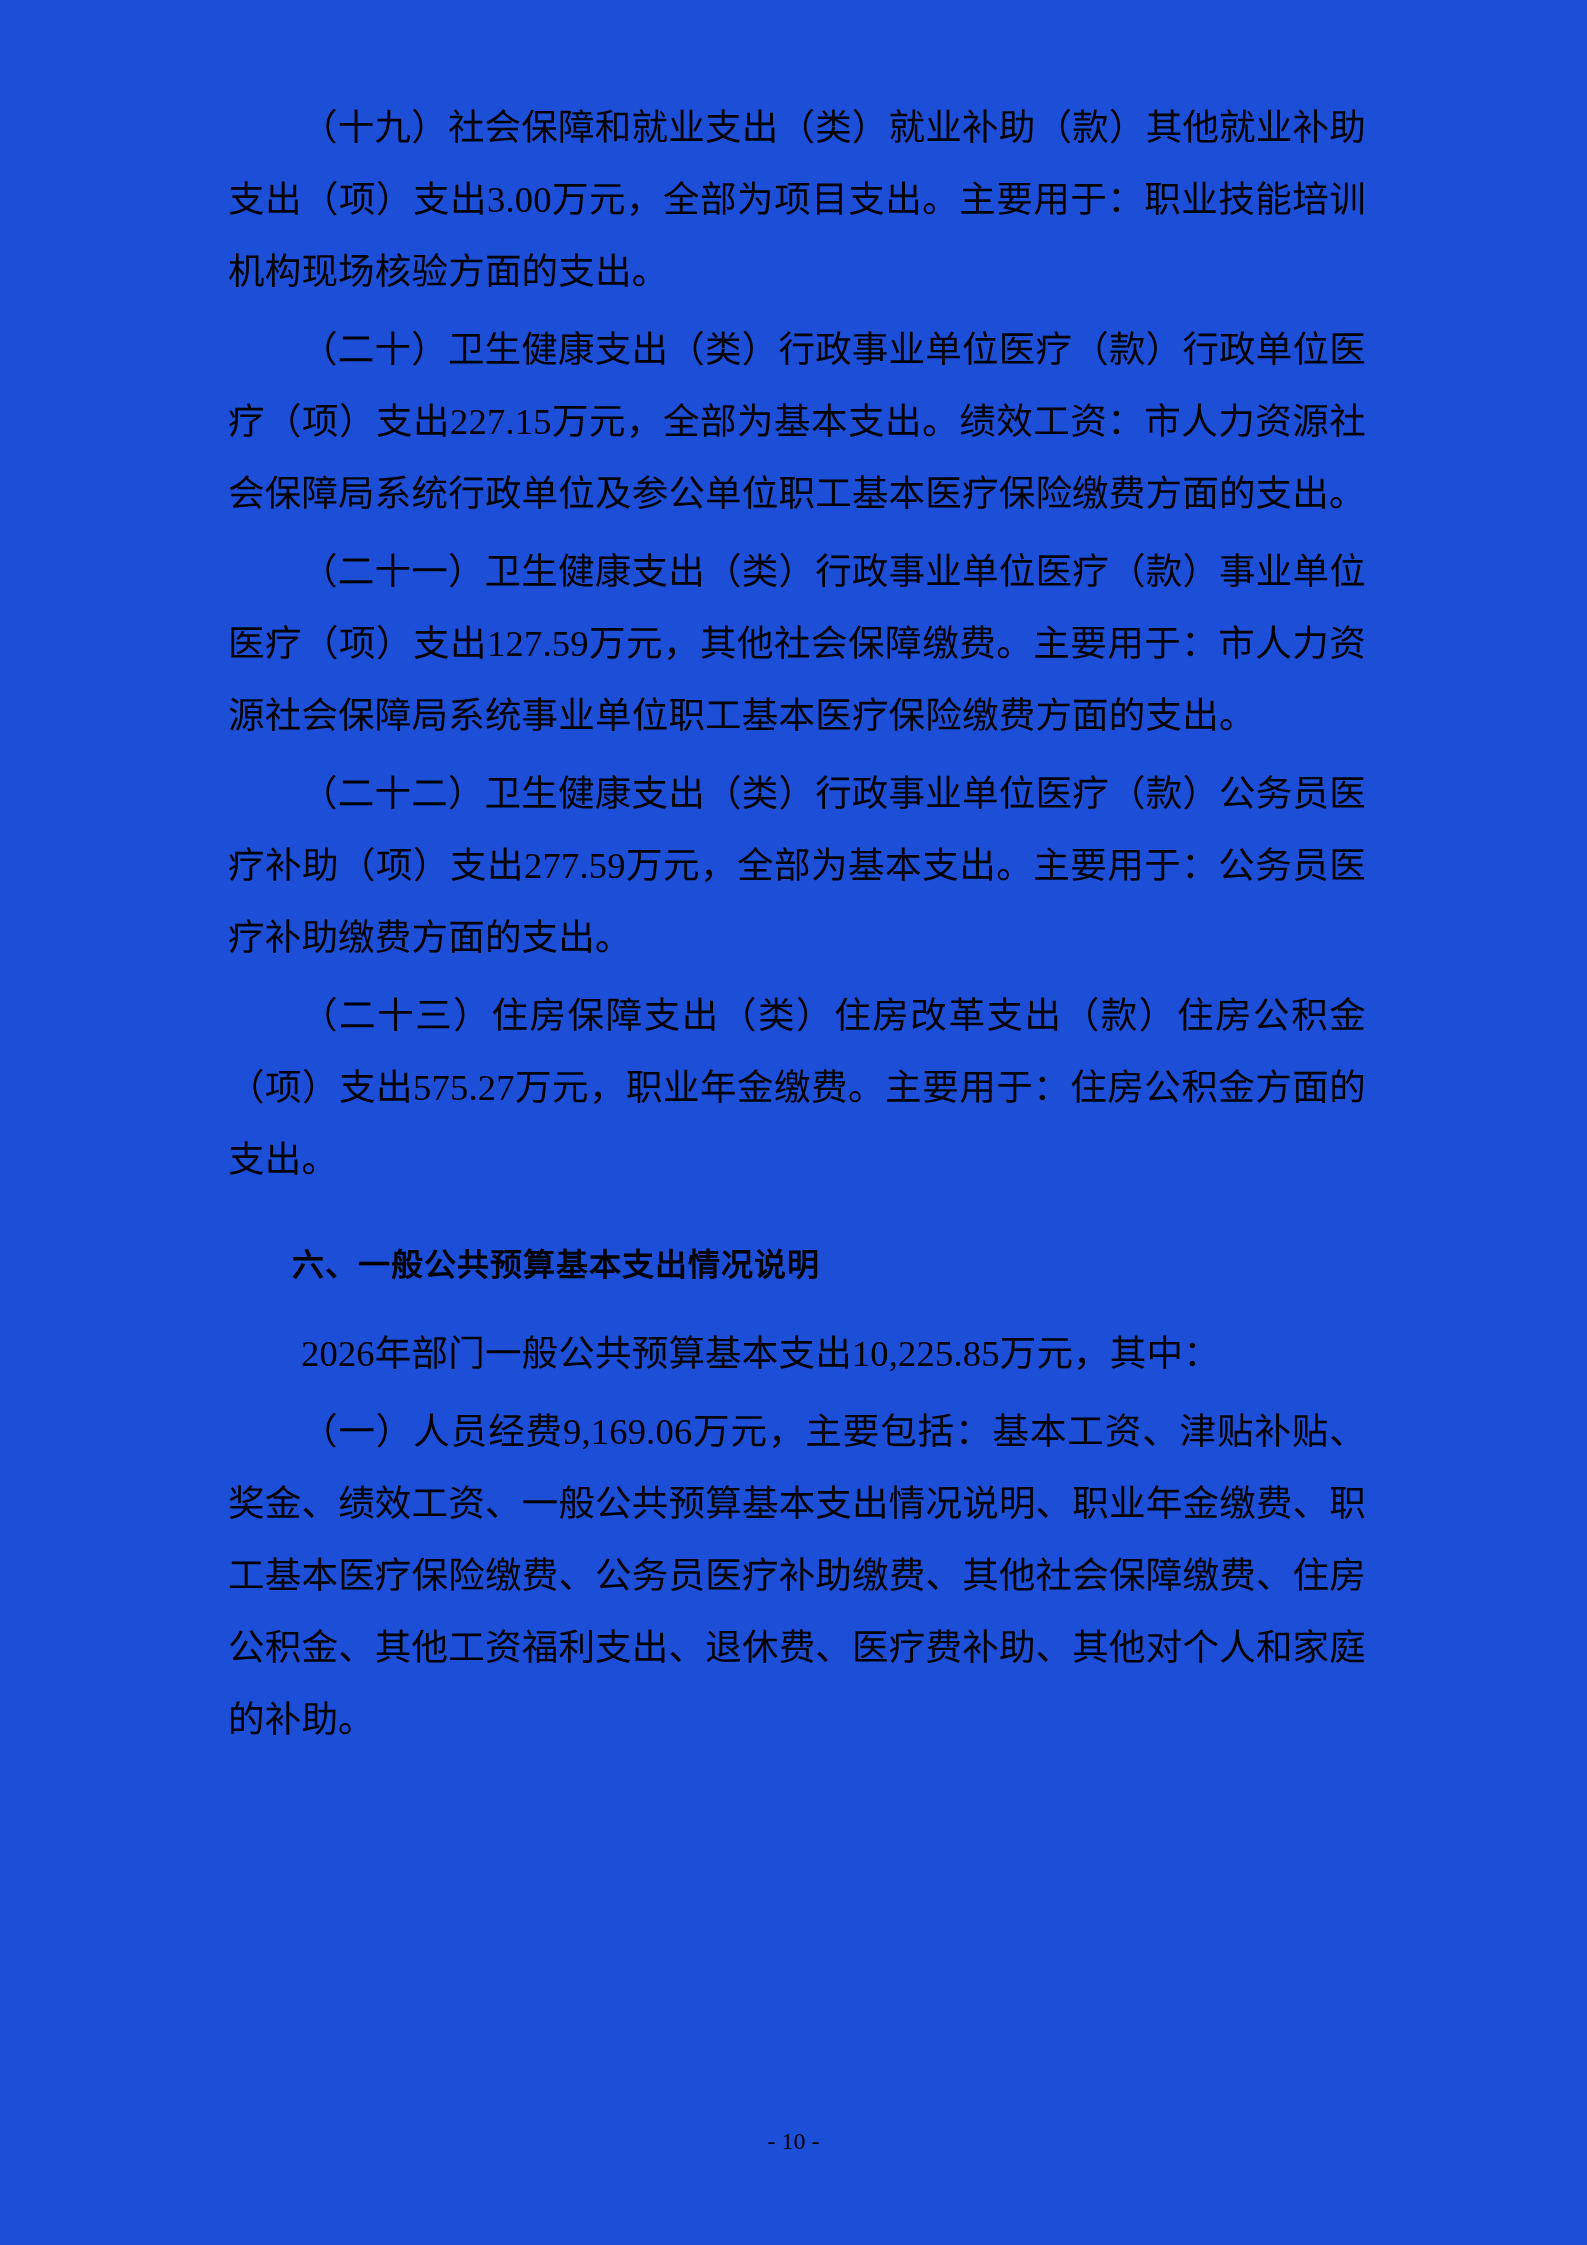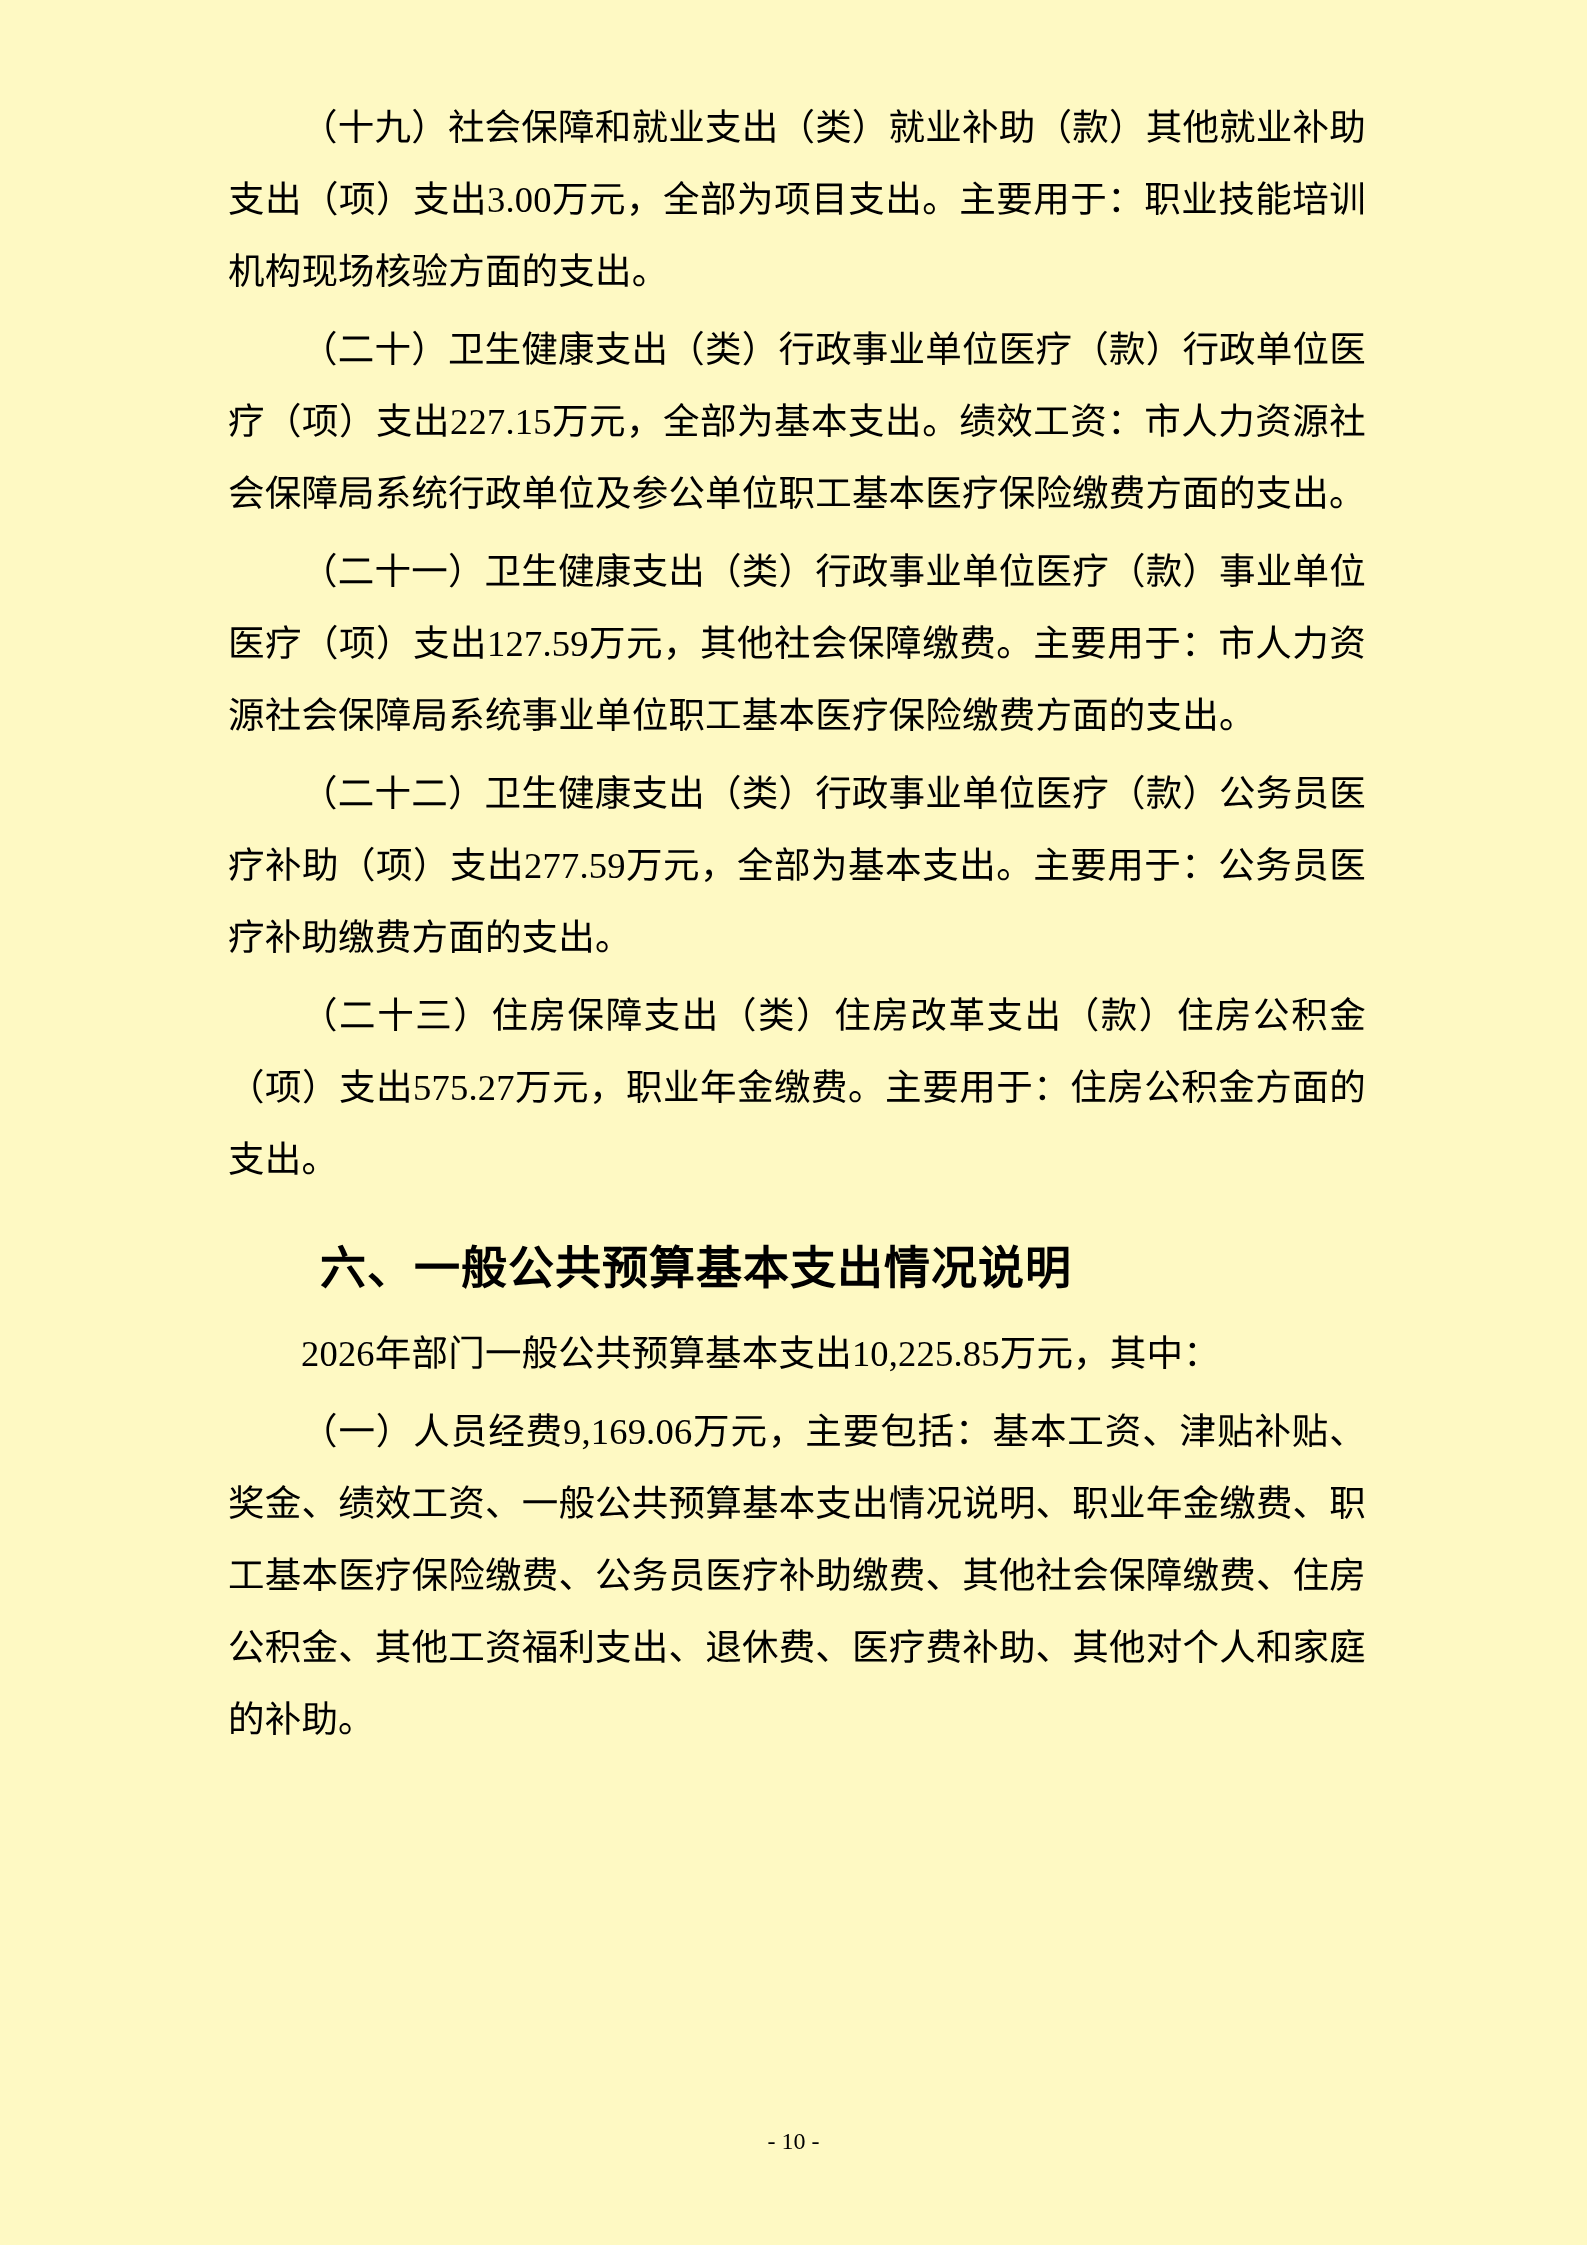--- a/index.html
+++ b/index.html
@@ -4,21 +4,21 @@
 <style>
   html, body {
     margin: 0;
     padding: 0;
     background: #ffffff;
   }
   .page {
     position: relative;
     width: 1587px;
     height: 2245px;
-    background: #fef9c3;
+    background: #1d4ed8;
     margin: 0 auto;
     box-sizing: border-box;
     font-family: "Liberation Serif", "DejaVu Serif", serif;
     color: #000000;
     overflow: hidden;
   }
   .content {
     position: absolute;
     left: 228px;
     top: 92px;
@@ -29,25 +29,25 @@
     font-size: 36.5px;
     line-height: 72px;
     text-indent: 2em;
     text-align: justify;
     text-justify: inter-ideograph;
     letter-spacing: 0.2px;
     font-family: "Liberation Serif", "DejaVu Serif", serif;
   }
   h2.section-heading {
     margin: 36px 0 14px 0;
-    font-size: 46px;
+    font-size: 32px;
     line-height: 72px;
     text-indent: 2em;
     font-weight: bold;
-    font-family: Liberation Sans, sans-serif;
+    font-family: Liberation Mono, monospace;
     letter-spacing: 1px;
   }
   .page-number {
     position: absolute;
     left: 0;
     right: 0;
     top: 2128px;
     text-align: center;
     font-size: 24px;
     font-family: "Liberation Serif", "DejaVu Serif", serif;

